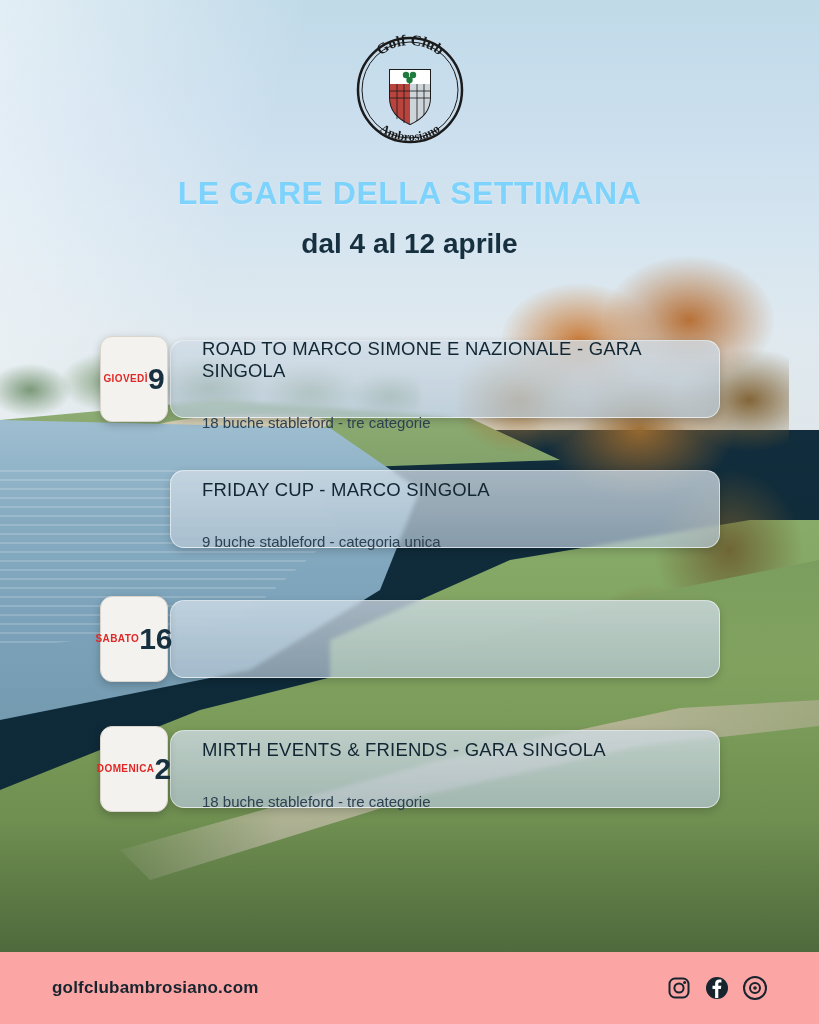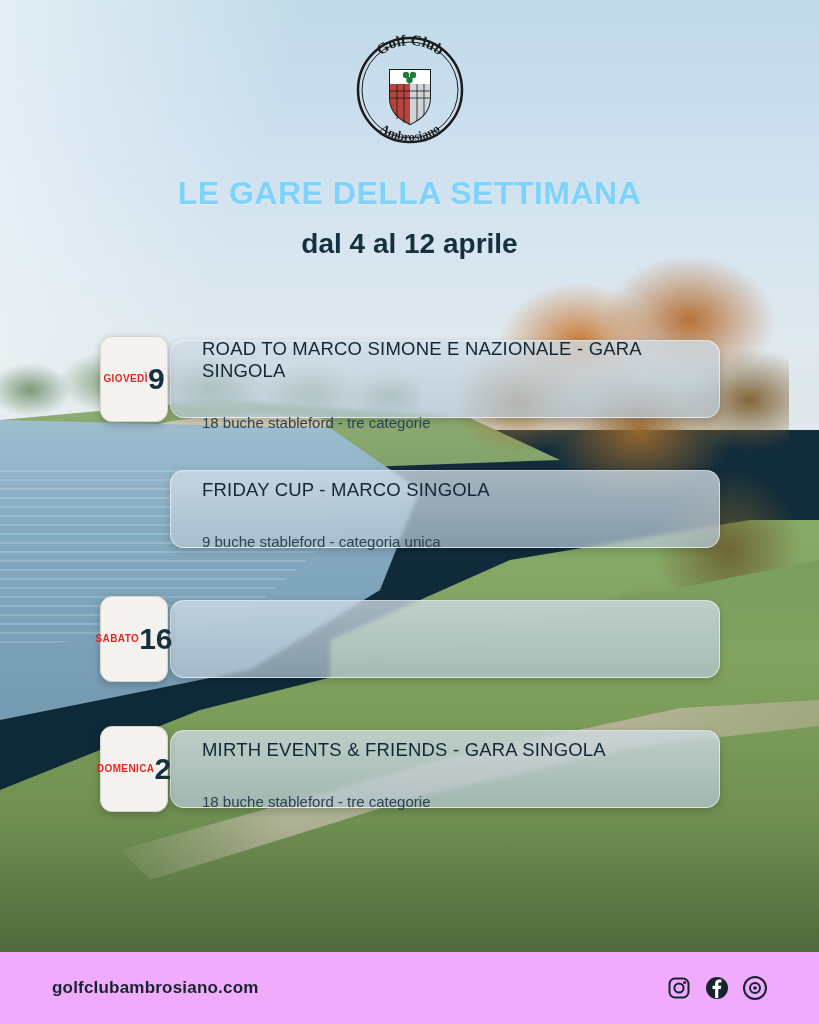--- a/index.html
+++ b/index.html
@@ -94,21 +94,21 @@
     background: linear-gradient(180deg, rgba(40,60,35,0.0), rgba(35,55,32,0.35));
   }
   .overlay-tint {
     position: absolute; inset: 0;
     background: linear-gradient(180deg, rgba(255,255,255,0.10) 0%, rgba(255,255,255,0.02) 30%, rgba(20,40,30,0.05) 70%, rgba(15,30,25,0.15) 100%);
   }
 
   
   .footer {
     position: absolute; left: 0; bottom: 0; width: 819px; height: 72px;
-    background: #f0abfc;
+    background: #fca5a5;
     display: flex; align-items: center; justify-content: space-between;
     padding: 0 52px;
   }
   .footer-url {
     font-size: 17px; font-weight: bold; color: #16242e; letter-spacing: .2px;
   }
   .social { display: flex; align-items: center; gap: 14px; }
   .social svg { display: block; }
 
   

